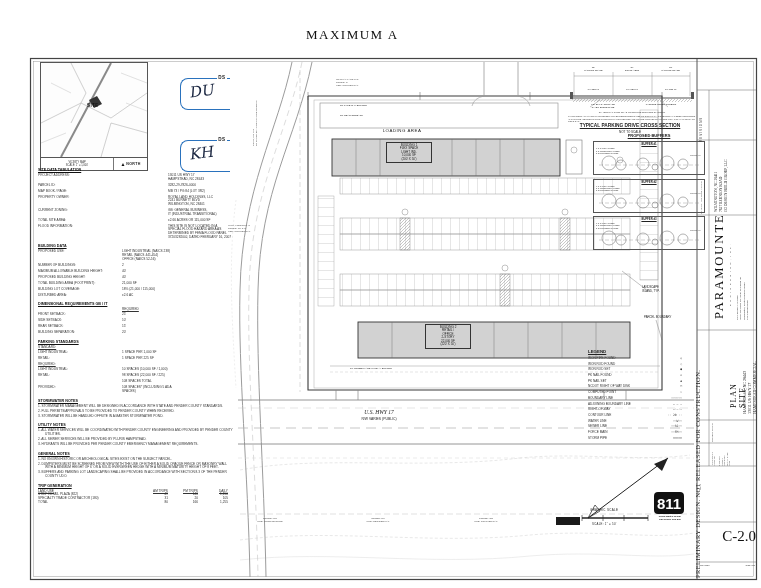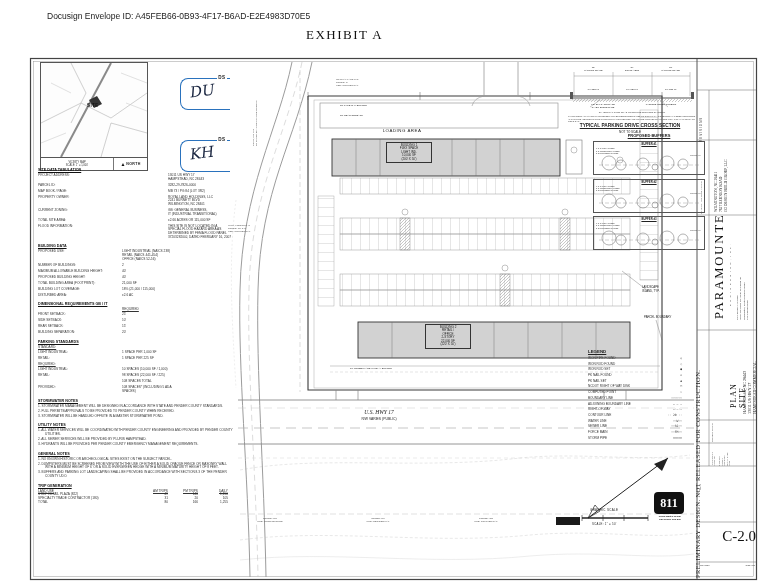--- a/index.html
+++ b/index.html
@@ -47,21 +47,21 @@
 .buf-name{text-align:center;font-size:2.8px;font-weight:bold;text-decoration:underline;line-height:1}
 .buf-notes{position:absolute;left:2px;top:5px;font-size:1.9px;line-height:1.2;white-space:pre-line;color:#444}
 .buf-bnd{position:absolute;right:3px;top:12px;font-size:1.9px;color:#555}
 .legend{position:absolute;left:588px;top:349px;width:94px}
 .lg-title{font-size:4.4px;font-weight:bold;text-decoration:underline;margin-bottom:2px}
 .lg-row{display:flex;margin-bottom:1.7px;align-items:center}
 .lg-l{flex:1;font-size:3.1px;color:#333}
 .lg-s{width:32px;font-size:3px;text-align:right;font-family:"DejaVu Sans Mono",monospace;color:#333;white-space:nowrap}
 .scale-lbl{position:absolute;font-size:3px;color:#222;letter-spacing:.3px}
 .logo811{position:absolute;left:654px;top:492px;width:30px;height:22px;background:#111;border-radius:4px;display:flex;align-items:center;justify-content:center}
-.logo811 span{color:#fff;font-size:12px;font-weight:bold;font-family:Liberation Serif, serif}
+.logo811 span{color:#fff;font-size:15px;font-weight:bold;font-family:Liberation Sans, sans-serif}
 .tag811{position:absolute;left:646px;top:515px;width:48px;text-align:center;font-size:2.4px;font-weight:bold;line-height:1.25;color:#111}
 .c20{position:absolute;left:700px;top:528px;width:56px;text-align:right;font-size:15px;font-family:"Liberation Serif",serif;color:#111}
 .jobrow{position:absolute;left:699px;top:564px;width:57px;display:flex;justify-content:space-between;font-size:2.2px;color:#444;padding:0 1px}
 .serif{font-family:"Liberation Serif",serif}
 </style>
 </head>
 <body>
 
 <div class="page">
 
@@ -200,22 +200,21 @@
         <line x1="697" y1="330" x2="756" y2="330"></line>
       <line x1="697" y1="420" x2="756" y2="420"></line>
         <line x1="697" y1="443" x2="756" y2="443"></line>
       <line x1="697" y1="466" x2="756" y2="466"></line>
         <line x1="697" y1="522" x2="756" y2="522"></line>
       <line x1="697" y1="562" x2="756" y2="562"></line>
       <line x1="709" y1="90" x2="709" y2="466"></line>
     </g>
   </svg>
 
-  <div class="abs docusign-id">Docusign Envelope ID: A45FEB66-0B93-4F17-B6AD-E2E4983D70E5</div>
-  <div class="abs exhibit">EXHIBIT A</div>
+  <div class="abs exhibit">MAXIMUM A</div>
 
   <div class="abs vicinity">
     <svg width="106" height="94" viewBox="0 0 106 94">
       <path d="M70,0 L20,94" stroke="#8a8a8a" stroke-width="2" fill="none"></path>
       <path d="M0,60 L40,40 L70,55 L106,30" stroke="#bbb" stroke-width="0.7" fill="none"></path>
       <path d="M30,0 L45,30 L30,60" stroke="#bbb" stroke-width="0.7" fill="none"></path>
       <path d="M60,94 L70,60 L106,70" stroke="#bbb" stroke-width="0.7" fill="none"></path>
       <path d="M80,10 L106,20 M10,20 L30,30 M0,80 L25,70 M85,40 L106,48" stroke="#ccc" stroke-width="0.6"></path>
       <path d="M48,37 l8,-4 5,8 -8,4 z" fill="#333"></path>
     </svg>

